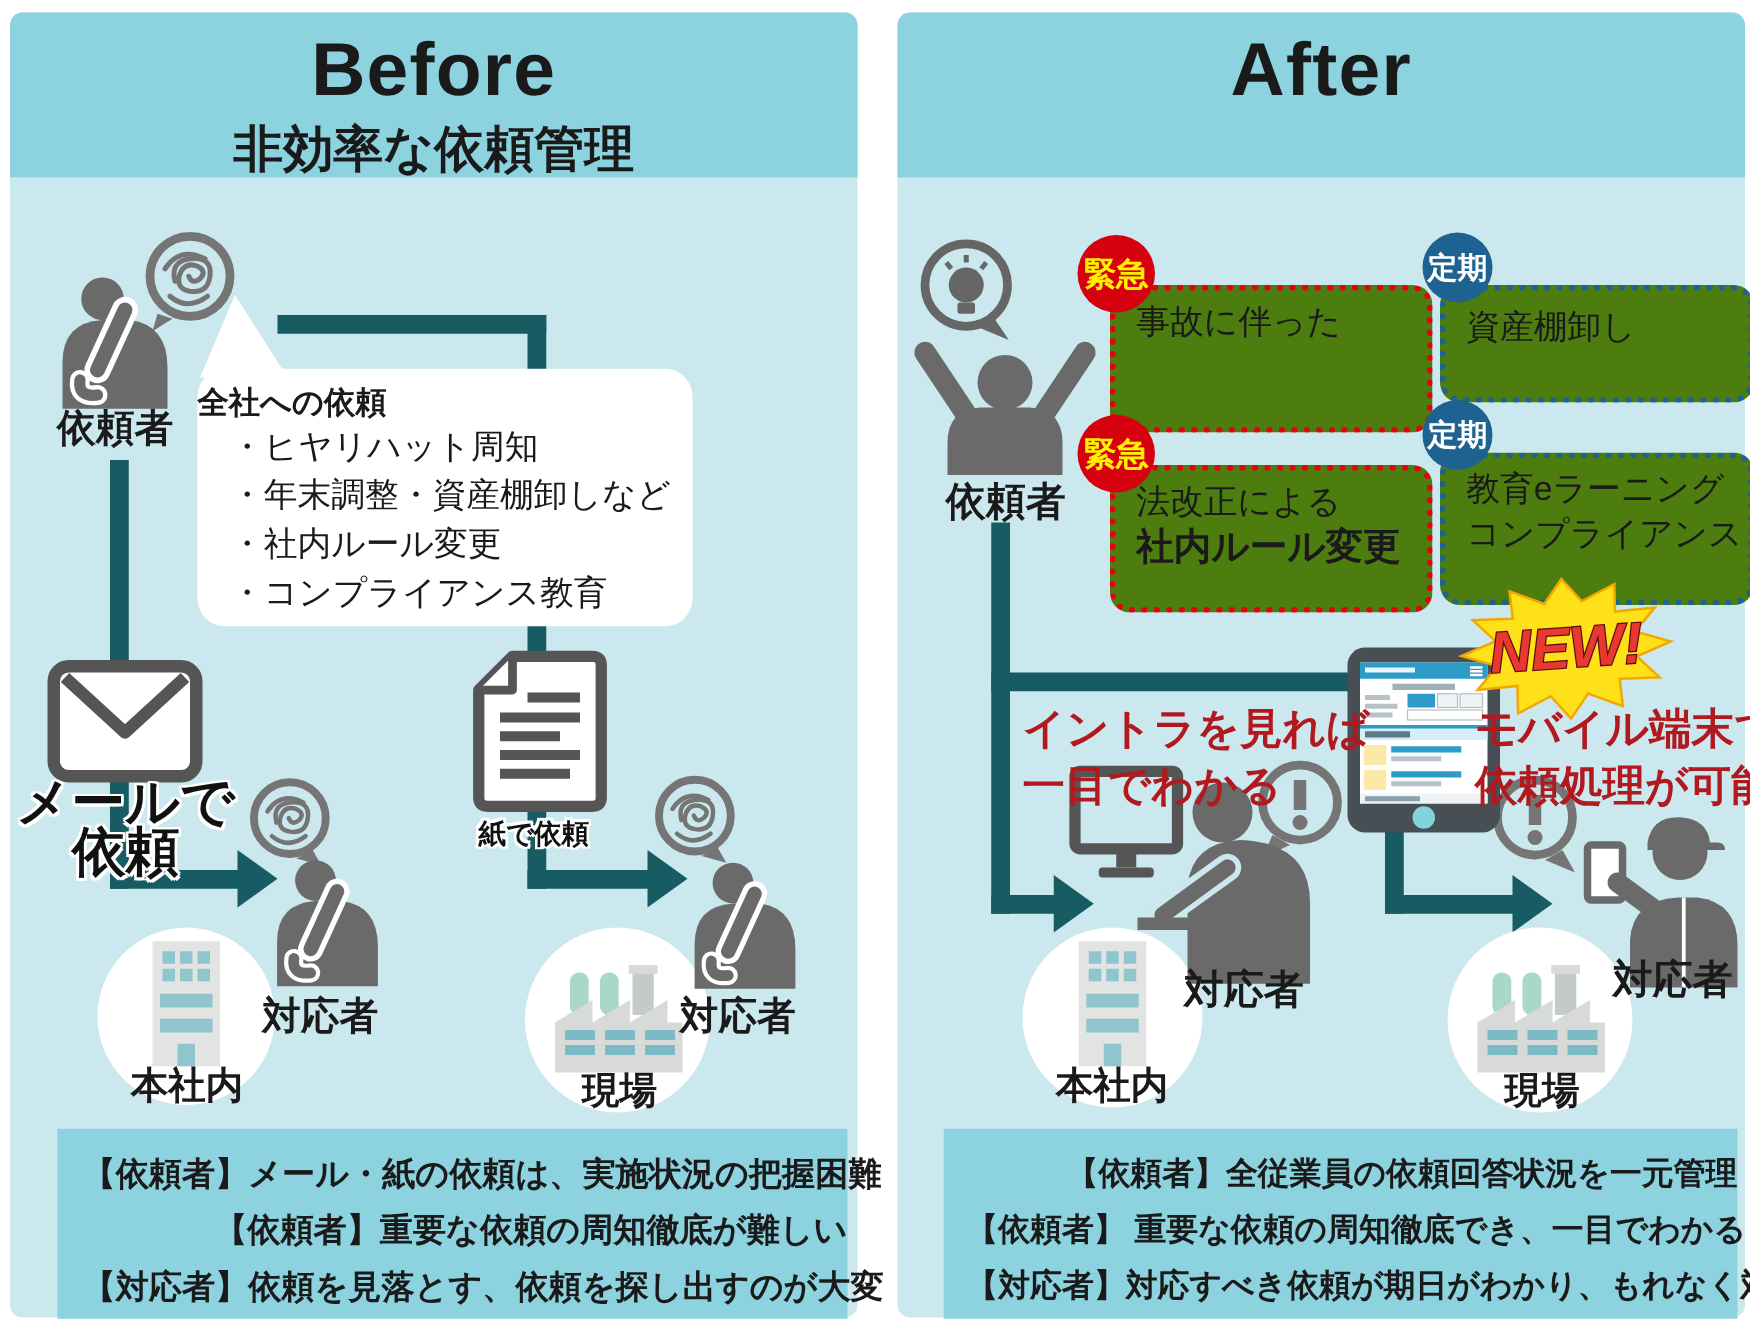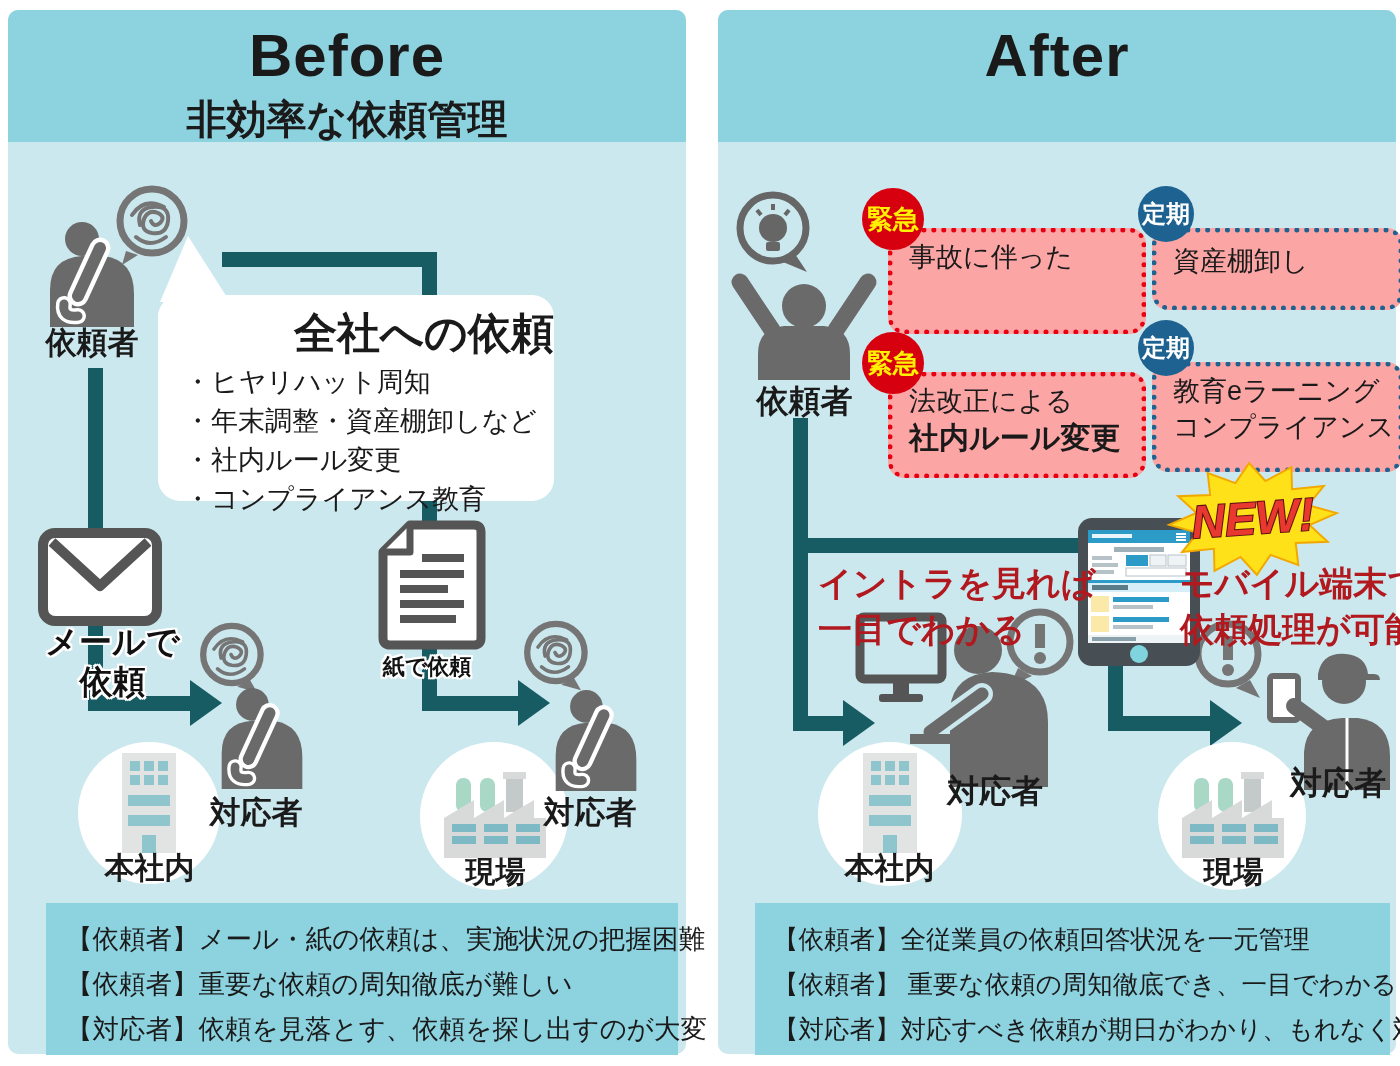--- a/index.html
+++ b/index.html
@@ -3,33 +3,33 @@
 <meta charset="utf-8">
 <style>
   html,body{margin:0;padding:0;background:#fff;}
   #stage{position:relative;width:1400px;height:1066px;background:#ffffff;overflow:hidden;
          font-family:"Liberation Sans","DejaVu Sans",sans-serif;color:#1a1a1a;}
   .panel{position:absolute;top:10px;width:678px;height:1044px;background:#cbe8ee;border-radius:10px;}
   .panel-header{position:absolute;left:0;top:0;width:100%;height:132px;background:#8cd2df;border-radius:10px 10px 0 0;text-align:center;}
   .panel-title{font-size:60px;font-weight:900;line-height:1;margin-top:16px;letter-spacing:1px;}
   .panel-sub{font-size:40px;font-weight:700;margin-top:6px;}
   .sumbox{position:absolute;background:#8cd2df;}
-  .sumline{font-size:26.5px;font-weight:400;line-height:45px;white-space:nowrap;}
+  .sumline{font-size:26.5px;font-weight:700;line-height:45px;white-space:nowrap;text-align:right;}
   .vline,.hline{position:absolute;background:#175b63;}
   .ahead{position:absolute;width:0;height:0;border-top:23px solid transparent;border-bottom:23px solid transparent;border-left:32px solid #175b63;}
   .halo{color:#111;font-weight:700;text-shadow:-2px -2px 0 #fff,2px -2px 0 #fff,-2px 2px 0 #fff,2px 2px 0 #fff,0 -2px 0 #fff,0 2px 0 #fff,-2px 0 0 #fff,2px 0 0 #fff;}
   .plabel{position:absolute;font-size:31px;font-weight:700;text-align:center;}
   .bubble{position:absolute;background:#fff;border-radius:22px;}
-  .bubble-title{font-size:43px;font-weight:800;text-align:right;margin-top:10px;}
+  .bubble-title{font-size:25px;font-weight:800;text-align:left;margin-top:10px;}
   .bubble-item{font-size:27px;line-height:39px;margin-left:26px;}
   .wcircle{position:absolute;background:#fff;border-radius:50%;}
   .badge{position:absolute;border-radius:50%;display:flex;align-items:center;justify-content:center;z-index:6;}
   .badge.urgent{background:#d7000f;color:#fff100;font-size:26px;font-weight:800;width:62px;height:62px;}
   .badge.regular{background:#1d6290;color:#ffffff;font-size:24px;font-weight:700;width:56px;height:56px;}
-  .dotbox{position:absolute;background:#fca5a5;border-radius:16px;z-index:5;padding:6px 0 4px 16px;}
+  .dotbox{position:absolute;background:#4d7c0f;border-radius:16px;z-index:5;padding:6px 0 16px 16px;}
   .dotbox.red{border:5px dotted #e60012;}
   .dotbox.blue{border:5px dotted #1d6290;}
   .db-l1{font-size:27px;line-height:36px;}
   .db-l2{font-size:30px;font-weight:800;line-height:38px;}
   .redtext{position:absolute;color:#b2191f;font-size:34px;font-weight:800;line-height:46px;white-space:nowrap;z-index:7;}
   .icon{position:absolute;}
   svg{display:block;overflow:visible;}
 </style>
 </head>
 <body>
@@ -83,21 +83,21 @@
     <div class="bubble-item">・社内ルール変更</div>
     <div class="bubble-item">・コンプライアンス教育</div>
   </div>
 
   <div class="icon" style="left:38px;top:528px;z-index:2">
     <svg width="124" height="98" viewBox="0 0 124 98">
       <rect x="5" y="5" width="114" height="88" rx="12" fill="#fff" stroke="#555" stroke-width="10"></rect>
       <polyline points="14,14 62,58 110,14" fill="none" stroke="#555" stroke-width="10" stroke-linejoin="round"></polyline>
     </svg>
   </div>
-  <div class="plabel halo" style="left:20px;top:622px;width:185px;font-size:33px;line-height:40px;z-index:4">
+  <div class="plabel halo" style="left:8px;top:622px;width:185px;font-size:43px;line-height:40px;z-index:4">
     <span>メールで</span><br>
     <span>依頼</span>
   </div>
 
   <div class="icon" style="left:378px;top:520px;z-index:2">
     <svg width="108" height="130" viewBox="0 0 108 130">
       <path d="M32,5 L96,5 Q103,5 103,12 L103,118 Q103,125 96,125 L12,125 Q5,125 5,118 L5,32 Z" fill="#fff" stroke="#555" stroke-width="9" stroke-linejoin="round"></path>
       <path d="M32,5 L32,32 L5,32" fill="#fff" stroke="#555" stroke-width="7" stroke-linejoin="round"></path>
       <rect x="44" y="34" width="42" height="8" fill="#555"></rect>
       <rect x="22" y="50" width="64" height="8" fill="#555"></rect>

